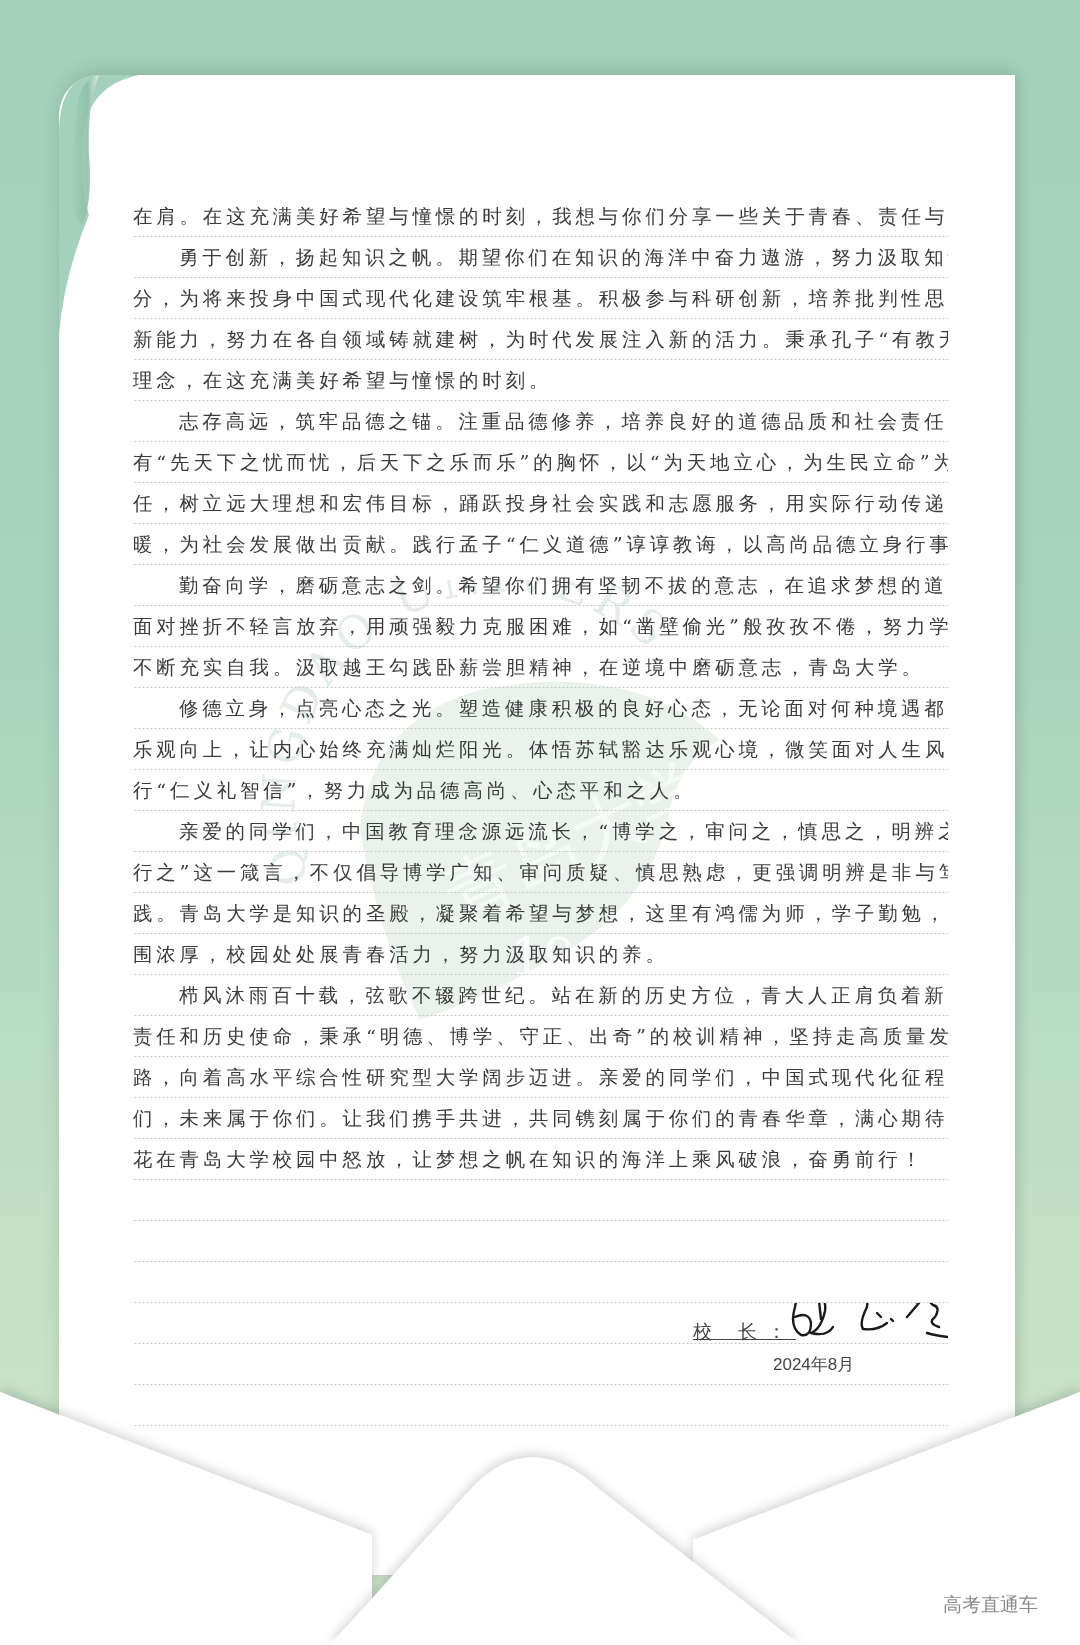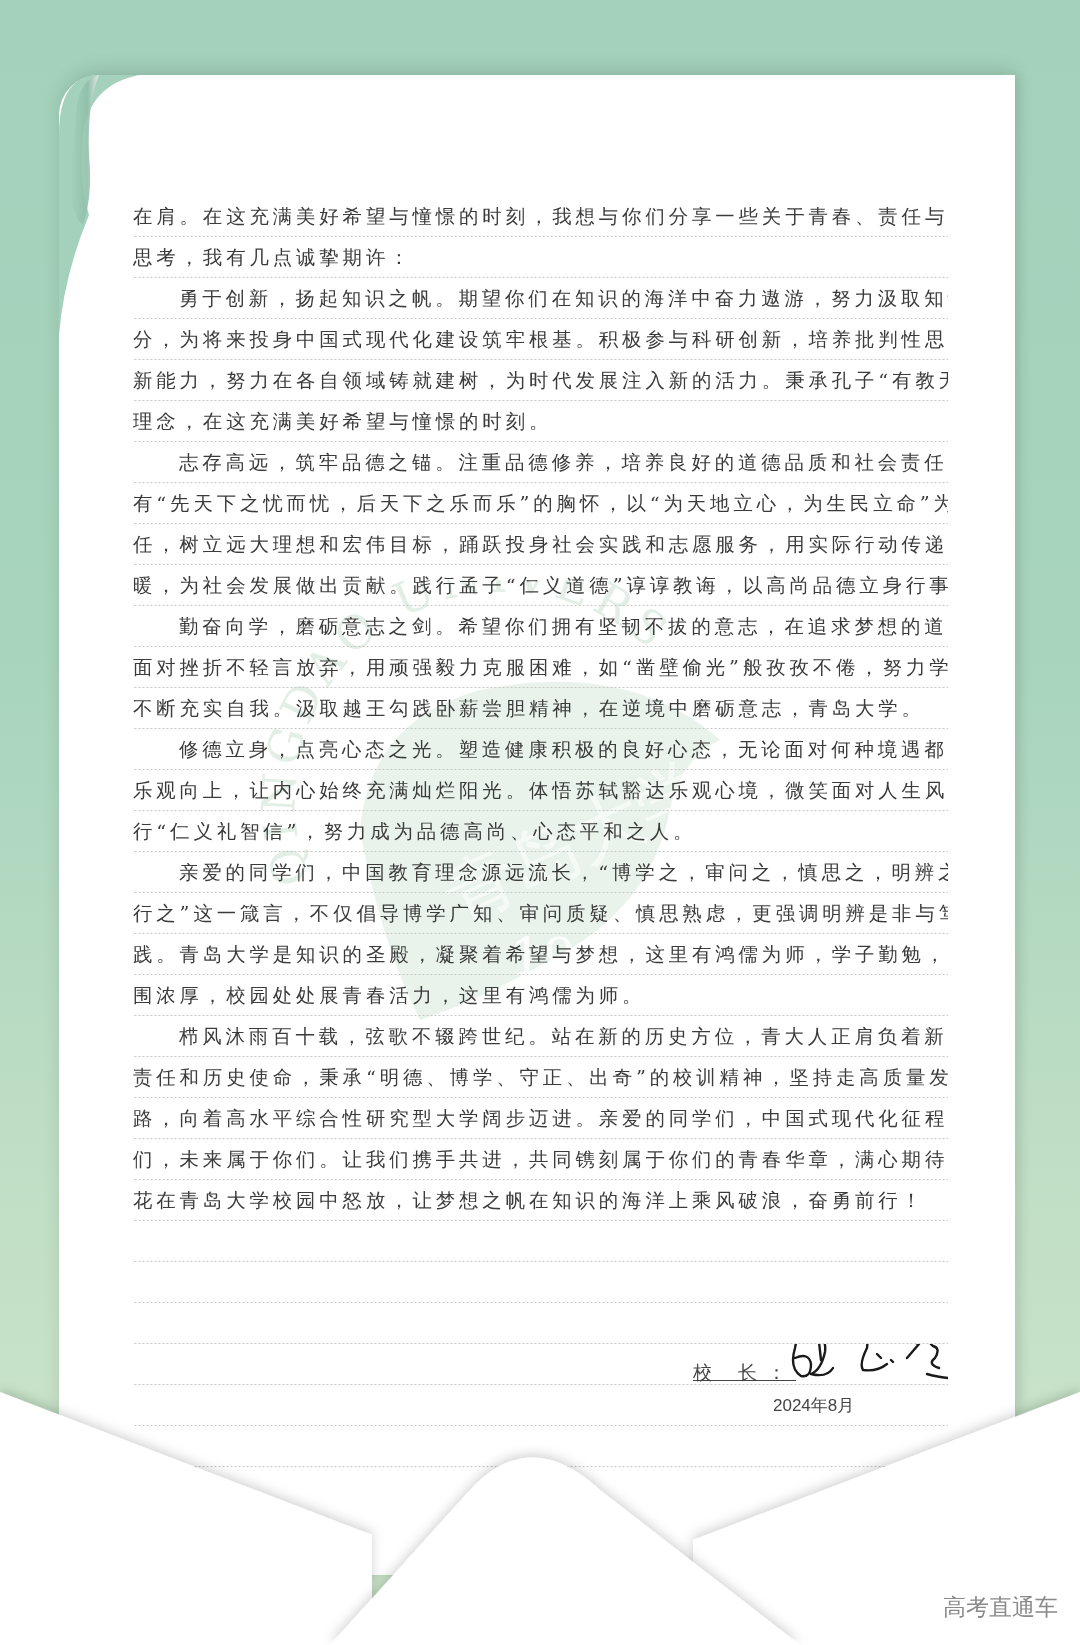--- a/index.html
+++ b/index.html
@@ -13,21 +13,21 @@
   .letter { position:absolute; left:133px; top:196px; width:815px; }
   .line { height:41px; line-height:41px; font-size:19.4px; color:#3b3b3b; letter-spacing:3.9px;
     white-space:nowrap; overflow:hidden;
     background-image: linear-gradient(to right, #c6c6c6 50%, rgba(255,255,255,0) 0%);
     background-position: bottom; background-size: 4px 1px; background-repeat: repeat-x; }
   .line.indent { text-indent: 46px; }
   .sig-label { position:absolute; left:560px; top:8px; font-size:19px; color:#444; letter-spacing:10px;text-decoration:underline; }
   .signature { position:absolute; left:648px; top:-26px; width:190px; height:70px; }
   .envelope { position:absolute; left:0; top:1330px; width:1080px; height:315px; pointer-events:none; }
   .source { position:absolute; left:943px; top:1592px; font-family:Liberation Sans, sans-serif;
-    font-size:23px; color:#8a8a8a; letter-spacing:0; }
+    font-size:19px; color:#8a8a8a; letter-spacing:0; }
 </style>
 </head>
 <body>
 
 <div class="paper"></div>
 
 <svg class="curl" viewBox="0 0 80 260">
   <defs>
     <linearGradient id="curlg" x1="0" x2="1" y1="0" y2="0">
       <stop offset="0" stop-color="#a3d1bb"></stop>
@@ -44,39 +44,38 @@
   <path id="arcpath" d="M60 300 A210 210 0 0 1 400 70" fill="none"></path>
   <text font-family="DejaVu Serif, serif" font-size="46" fill="#e3eee6" letter-spacing="6">
     <textPath href="#arcpath">QINGDAO UNIVERSITY</textPath>
   </text>
   <text x="200" y="300" font-family="DejaVu Serif, serif" font-size="70" fill="#ffffff" opacity="0.6" transform="rotate(-25 300 300)">青岛大学</text>
   <text x="260" y="395" font-family="DejaVu Serif, serif" font-size="52" fill="#ffffff" opacity="0.85">1909</text>
 </svg>
 
 <div class="letter">
   <div class="line">在肩。在这充满美好希望与憧憬的时刻，我想与你们分享一些关于青春、责任与担当的</div>
-  <div class="line">思考，我有几点诚挚期许：</div>
   <div class="line indent">勇于创新，扬起知识之帆。期望你们在知识的海洋中奋力遨游，努力汲取知识的养</div>
   <div class="line">分，为将来投身中国式现代化建设筑牢根基。积极参与科研创新，培养批判性思维和创</div>
   <div class="line">新能力，努力在各自领域铸就建树，为时代发展注入新的活力。秉承孔子“有教无类”</div>
   <div class="line">理念，在这充满美好希望与憧憬的时刻。</div>
   <div class="line indent">志存高远，筑牢品德之锚。注重品德修养，培养良好的道德品质和社会责任感。怀</div>
   <div class="line">有“先天下之忧而忧，后天下之乐而乐”的胸怀，以“为天地立心，为生民立命”为己</div>
   <div class="line">任，树立远大理想和宏伟目标，踊跃投身社会实践和志愿服务，用实际行动传递爱与温</div>
   <div class="line">暖，为社会发展做出贡献。践行孟子“仁义道德”谆谆教诲，以高尚品德立身行事。</div>
   <div class="line indent">勤奋向学，磨砺意志之剑。希望你们拥有坚韧不拔的意志，在追求梦想的道路上，</div>
   <div class="line">面对挫折不轻言放弃，用顽强毅力克服困难，如“凿壁偷光”般孜孜不倦，努力学习，</div>
   <div class="line">不断充实自我。汲取越王勾践卧薪尝胆精神，在逆境中磨砺意志，青岛大学。</div>
   <div class="line indent">修德立身，点亮心态之光。塑造健康积极的良好心态，无论面对何种境遇都能保持</div>
   <div class="line">乐观向上，让内心始终充满灿烂阳光。体悟苏轼豁达乐观心境，微笑面对人生风雨，践</div>
   <div class="line">行“仁义礼智信”，努力成为品德高尚、心态平和之人。</div>
   <div class="line indent">亲爱的同学们，中国教育理念源远流长，“博学之，审问之，慎思之，明辨之，笃</div>
   <div class="line">行之”这一箴言，不仅倡导博学广知、审问质疑、慎思熟虑，更强调明辨是非与笃行实</div>
   <div class="line">践。青岛大学是知识的圣殿，凝聚着希望与梦想，这里有鸿儒为师，学子勤勉，学术氛</div>
-  <div class="line">围浓厚，校园处处展青春活力，这里有鸿儒为师。</div>
+  <div class="line">围浓厚，校园处处展青春活力，努力汲取知识的养。</div>
   <div class="line indent">栉风沐雨百十载，弦歌不辍跨世纪。站在新的历史方位，青大人正肩负着新的社会</div>
   <div class="line">责任和历史使命，秉承“明德、博学、守正、出奇”的校训精神，坚持走高质量发展道</div>
   <div class="line">路，向着高水平综合性研究型大学阔步迈进。亲爱的同学们，中国式现代化征程需要你</div>
   <div class="line">们，未来属于你们。让我们携手共进，共同镌刻属于你们的青春华章，满心期待青春之</div>
   <div class="line">花在青岛大学校园中怒放，让梦想之帆在知识的海洋上乘风破浪，奋勇前行！</div>
   <div class="line"></div>
   <div class="line"></div>
   <div class="line"></div>
   <div class="line" style="position:relative;">
     <span class="sig-label">校 长：</span>

